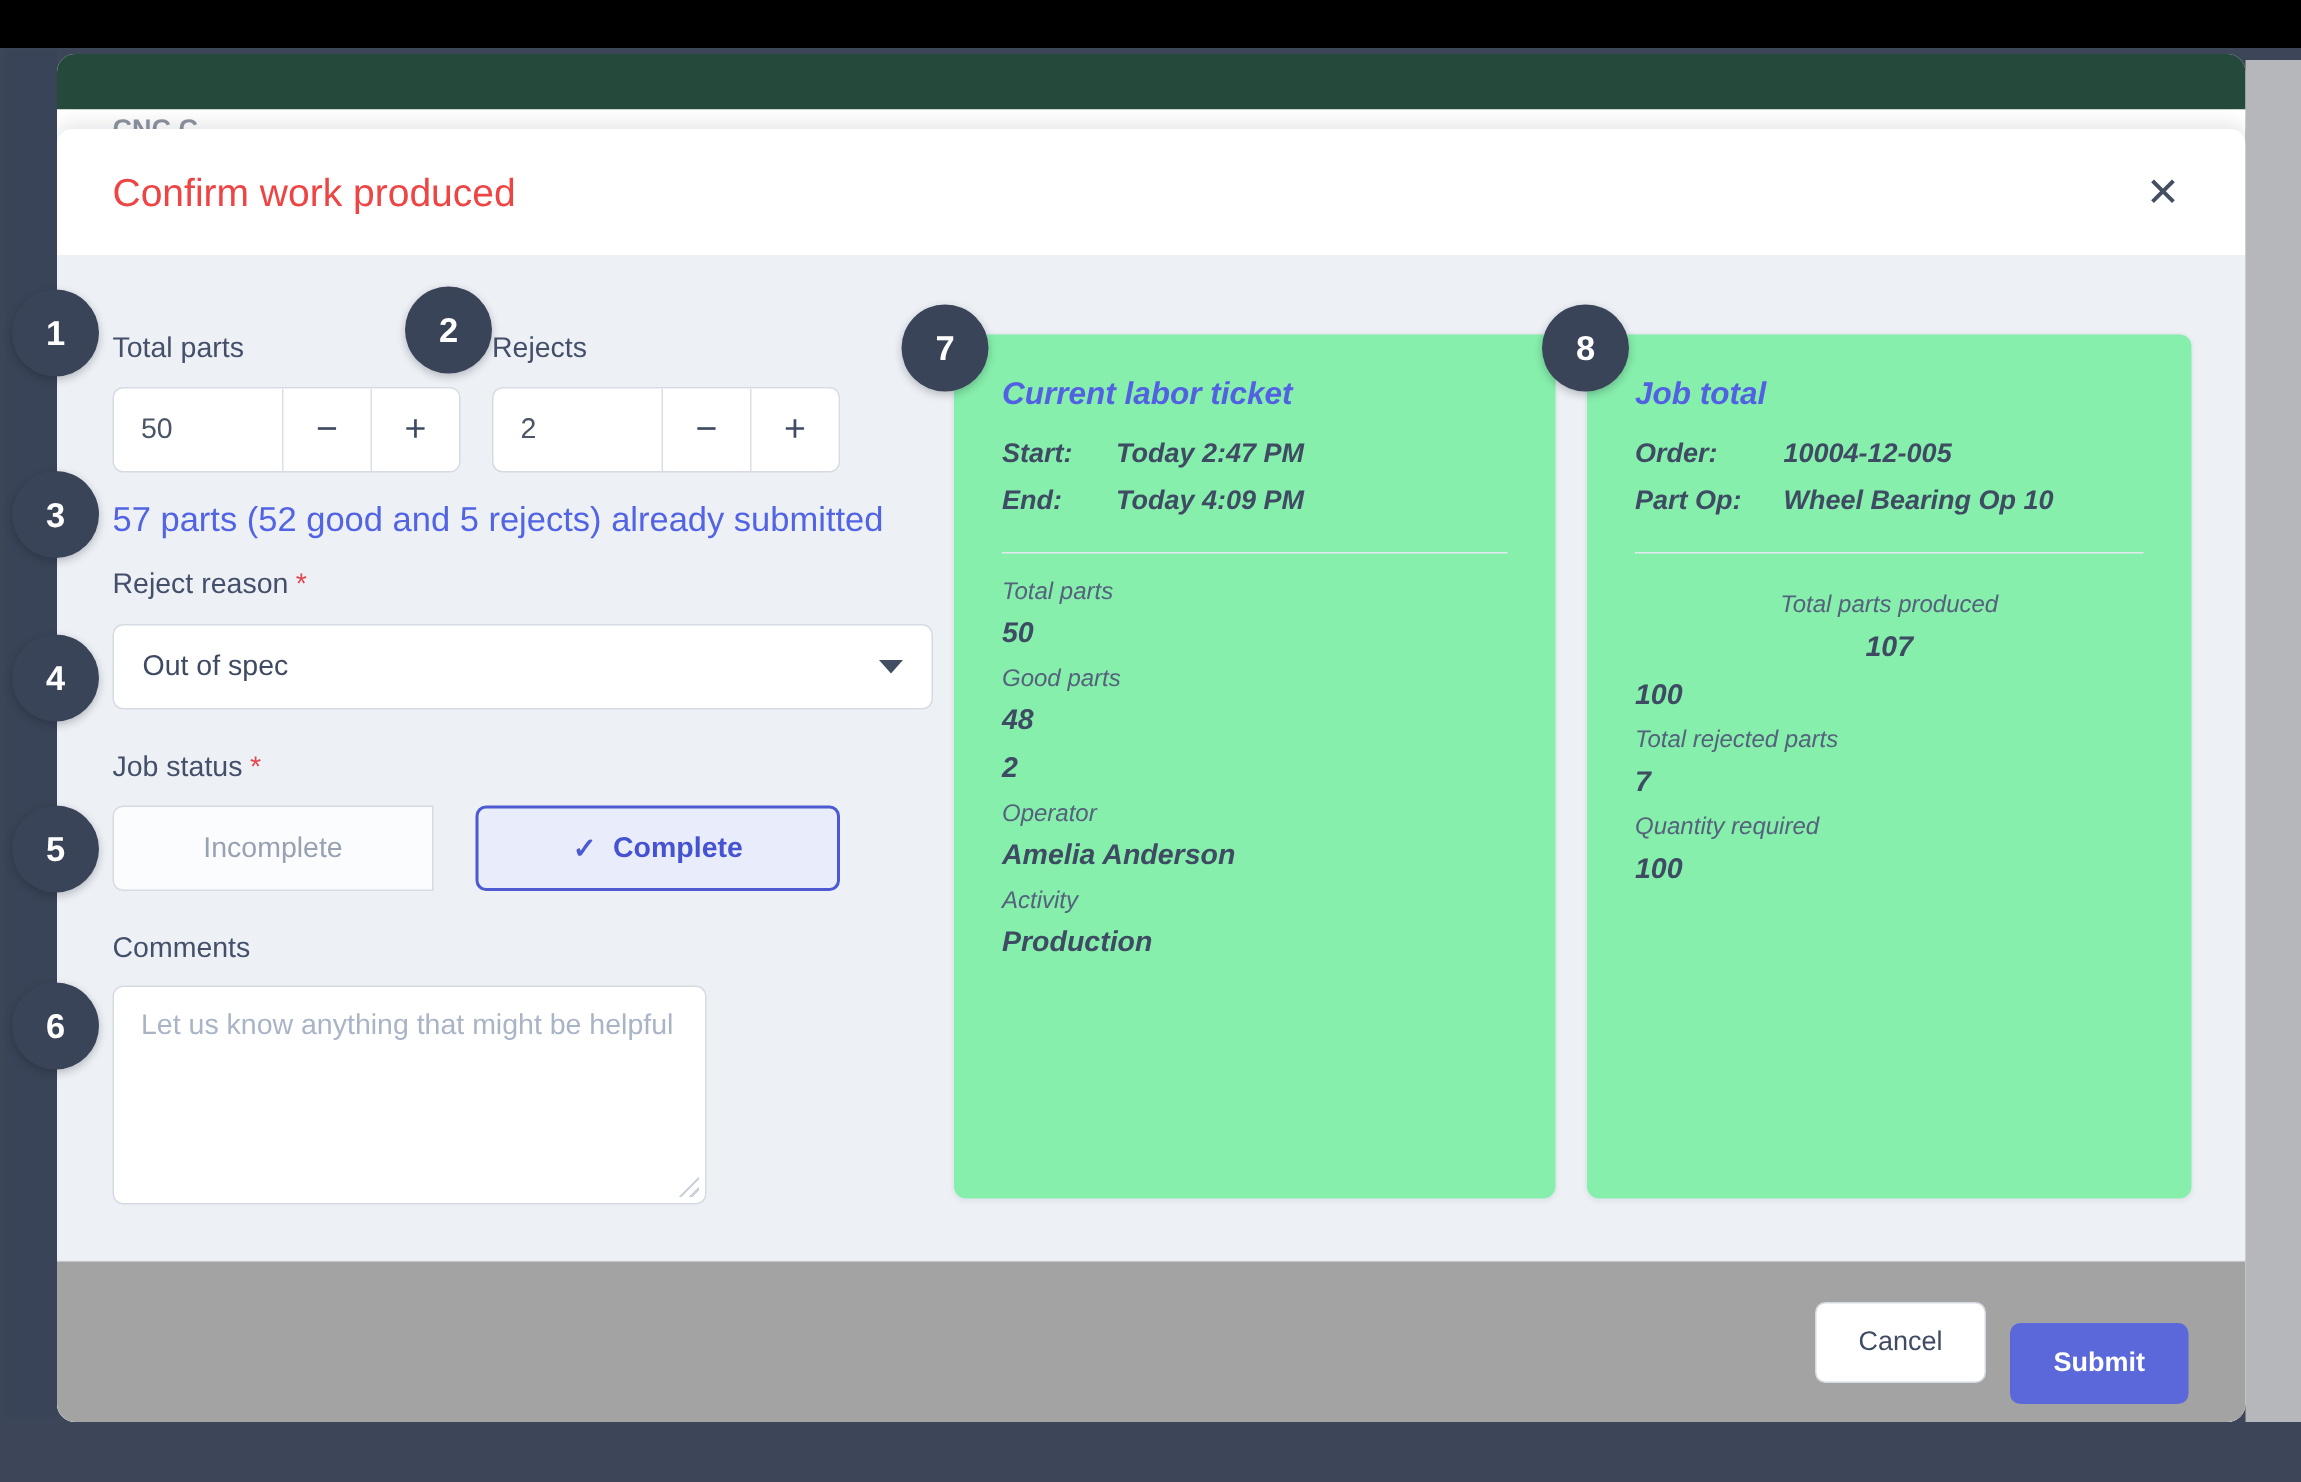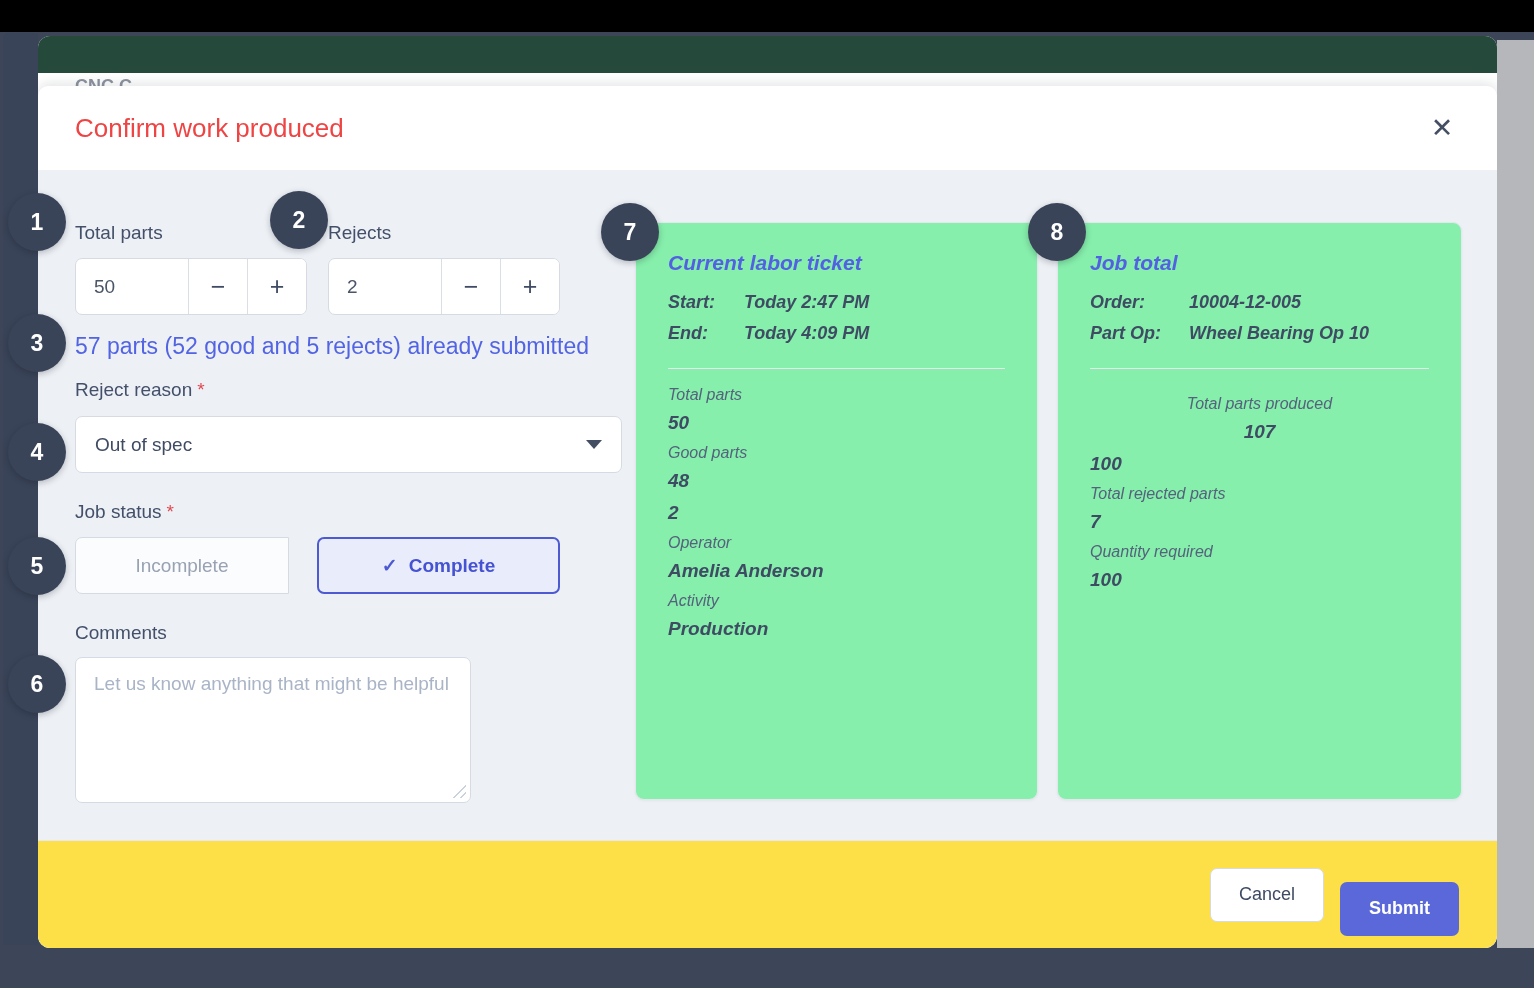--- a/index.html
+++ b/index.html
@@ -31,21 +31,21 @@
   }
   .modal-header {
     position:absolute; left:0; top:0; right:0; height:84px; background:#fff;
     display:flex; align-items:center; justify-content:space-between; padding:0 37px;
   }
   .modal-title { font-size:26px; font-weight:400; color:#ef4444;text-align:center; }
   .close-btn { width:36px; height:36px; display:flex; align-items:center; justify-content:center;
     font-size:27px; font-weight:400; color:#444f64; cursor:pointer; background:none; border:none; line-height:1; }
   .modal-body { position:absolute; left:0; top:84px; right:0; bottom:108px; background:#edf1f6; }
   .modal-footer {
-    position:absolute; left:0; bottom:0; right:0; height:108px; background:#fde047;
+    position:absolute; left:0; bottom:0; right:0; height:108px; background:#a3a3a3;
     border-top:1px solid #e6eaef;
     display:flex; align-items:center; justify-content:flex-end; gap:16px; padding:0 38px;
   }
   .btn { height:54px; border-radius:7px; font-size:18px; font-family:inherit; cursor:pointer; }
   .btn-cancel { width:114px; background:#fff; border:1px solid #d6dbe3; color:#3f4b63; }
   .btn-submit { width:119px; background:#5b68d9; border:none; color:#fff; font-weight:700;margin-top:28px; }
 
   
   .f-label { position:absolute; font-size:19px; color:#44506a; }
   .req { color:#e34850; margin-left:5px; font-size:19px; }

